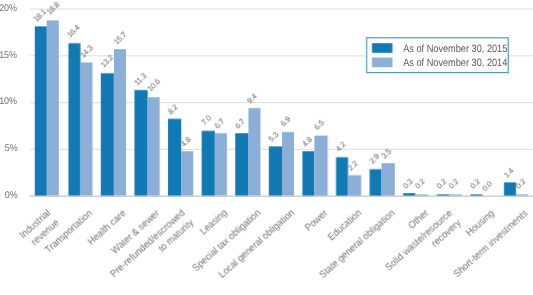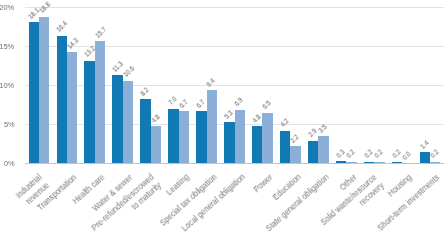--- a/index.html
+++ b/index.html
@@ -197,13 +197,23 @@
     <div class="vlabel" style="left: 423.517px; top: 150.087px;">
       <span>1.4</span>
     </div>
     <div class="bar" style="left: 430.067px; width: 10.4px; top: 161.841px; height: 1.559px; background: rgb(139, 175, 214);"></div>
     <div class="vlabel" style="left: 433.917px; top: 159.441px;">
       <span>0.2</span>
     </div>
     <div class="xlabel" style="left: 435.333px; top: 172.3px;">
       <span>Short-term investments</span>
     </div>
+    <div class="legend" style="left: 304.7px; top: 30.5px; width: 119.4px; height: 30.3px;">
+      <div class="lg-row" style="left: 4.4px; top: 3.4px;">
+        <div class="lg-sw" style="background: rgb(17, 121, 180); margin-right: 8.9px;"></div>
+        <div class="lg-tx">As of November 30, 2015</div>
+      </div>
+      <div class="lg-row" style="left: 4.4px; top: 15.3px;">
+        <div class="lg-sw" style="background: rgb(139, 175, 214); margin-right: 8.9px;"></div>
+        <div class="lg-tx">As of November 30, 2014</div>
+      </div>
+    </div>
   </div>
 
 </body></html>

